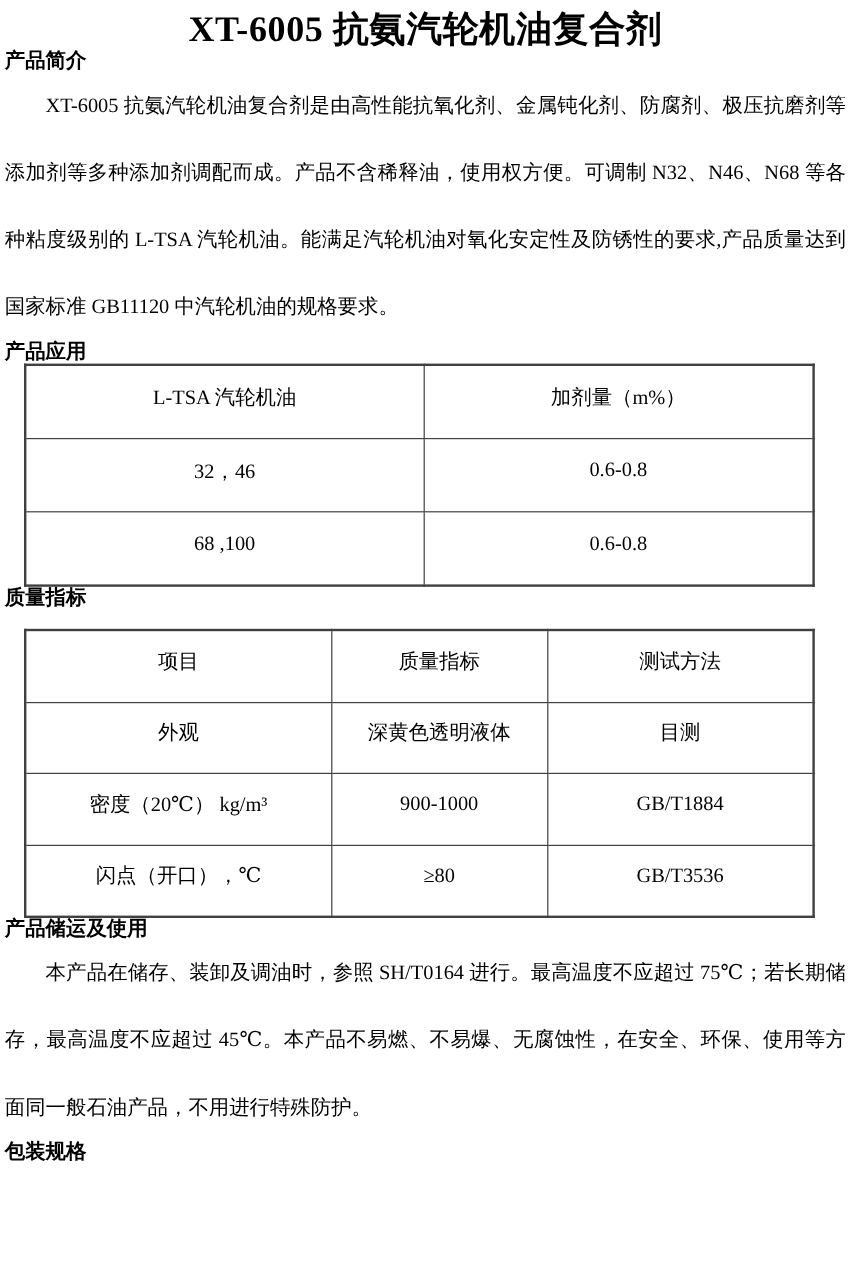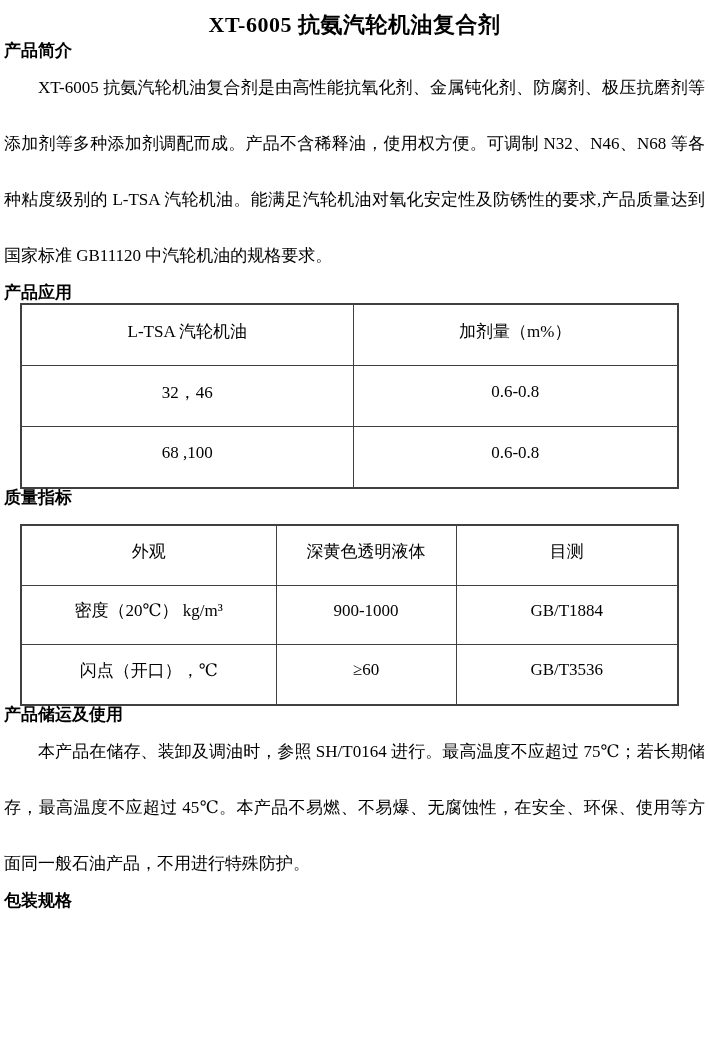--- a/index.html
+++ b/index.html
@@ -11,21 +11,21 @@
     width: 709px;
     height: 1063px;
     overflow: hidden;
     color: #000000;
     font-family: "Liberation Serif", "DejaVu Serif", serif;
   }
   .page {
     padding: 6px 4px 0 4px;
   }
   h1.title {
-    font-size: 22px;
+    font-size: 30px;
     font-weight: bold;
     text-align: center;
     line-height: 34px;
     margin: 2px 0 0 0;
     letter-spacing: 0.5px;
   }
   h2.sec {
     font-size: 17px;
     font-weight: bold;
     line-height: 18px;
@@ -103,32 +103,37 @@
   <h2 class="sec sec-quality">质量指标</h2>
 
   <table class="tbl tbl-quality">
     <colgroup>
         <col style="width:255px">
         <col style="width:180px">
         <col style="width:222px">
       </colgroup>
     <tbody>
       <tr>
+        <td>项目</td>
+        <td>质量指标</td>
+        <td>测试方法</td>
+      </tr>
+      <tr>
         <td>外观</td>
         <td>深黄色透明液体</td>
         <td>目测</td>
       </tr>
       <tr>
         <td>密度（20℃） kg/m³</td>
         <td>900-1000</td>
         <td>GB/T1884</td>
       </tr>
       <tr>
         <td>闪点（开口），℃</td>
-        <td>≥60</td>
+        <td>≥80</td>
         <td>GB/T3536</td>
       </tr>
     </tbody>
   </table>
 
   <h2 class="sec sec-storage">产品储运及使用</h2>
   <p class="body p-storage">本产品在储存、装卸及调油时，参照 SH/T0164 进行。最高温度不应超过 75℃；若长期储存，最高温度不应超过 45℃。本产品不易燃、不易爆、无腐蚀性，在安全、环保、使用等方面同一般石油产品，不用进行特殊防护。</p>
 
   <h2 class="sec sec-pack">包装规格</h2>
 

